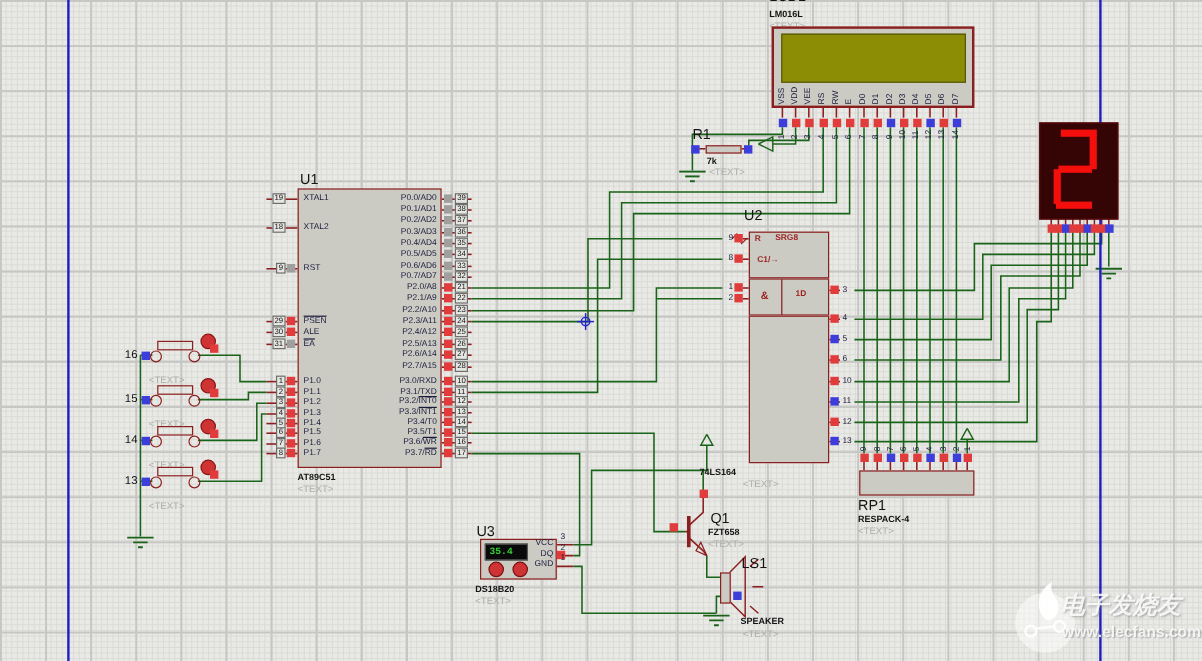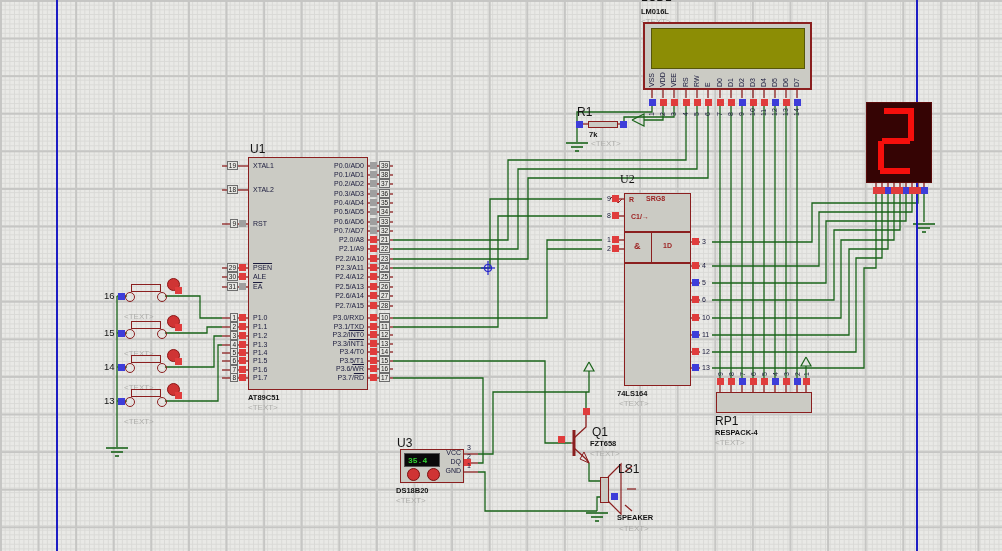--- a/index.html
+++ b/index.html
@@ -212,31 +212,31 @@
   <div class="body" style="left:248px;top:157px;width:120px;height:233px;"></div>
   <div class="val" style="left:248px;top:393px;">AT89C51</div>
   <div class="txt" style="left:248px;top:403px;">&lt;TEXT&gt;</div>
 
   <div class="ref" style="left:641px;top:-9px;">LCD1</div>
   <div class="val" style="left:641px;top:7px;">LM016L</div>
   <div class="txt" style="left:641px;top:17px;">&lt;TEXT&gt;</div>
   <div class="body" style="left:643px;top:22px;width:169px;height:68px;border-width:2px;"></div>
   <div class="a" style="left:651px;top:28px;width:152px;height:39px;background:#8c8d05;border:1px solid #56560a;"></div>
 
-  <div class="ref" style="left:620px;top:173px;font-family:Liberation Serif, serif;">U2</div>
+  <div class="ref" style="left:620px;top:173px;">U2</div>
   <div class="body" style="left:624px;top:193px;width:67px;height:39px;"></div>
   <div class="body" style="left:624px;top:232px;width:28px;height:31px;"></div>
   <div class="body" style="left:651px;top:232px;width:40px;height:31px;"></div>
   <div class="body" style="left:624px;top:263px;width:67px;height:123px;"></div>
   <div class="redlbl" style="left:646px;top:195px;">SRG8</div>
   <div class="redlbl" style="left:629px;top:196px;">R</div>
   <div class="redlbl" style="left:631px;top:213px;">C1/→</div>
   <div class="redlbl" style="left:634px;top:242px;font-size:9px;">&amp;</div>
   <div class="redlbl" style="left:663px;top:242px;">1D</div>
-  <div class="val" style="left:617px;top:389px;">74LS164</div>
+  <div class="val" style="left:583px;top:389px;">74LS164</div>
   <div class="txt" style="left:619px;top:399px;">&lt;TEXT&gt;</div>
 
   <div class="a" style="left:866px;top:102px;width:64px;height:79px;background:#350404;border:1px solid #5a0a0a;"></div>
   <div id="segs"></div>
 
   <div class="body" style="left:716px;top:392px;width:96px;height:21px;"></div>
   <div class="ref" style="left:715px;top:415px;">RP1</div>
   <div class="val" style="left:715px;top:428px;">RESPACK-4</div>
   <div class="txt" style="left:715px;top:438px;">&lt;TEXT&gt;</div>
 
@@ -514,13 +514,24 @@
       <div class=" a" style="left: 104px; top: 396px; font: 9.5px / 10px &quot;Liberation Sans&quot;, sans-serif; color: rgb(20, 20, 20);">13</div>
       <div class="txt a" style="left: 124px; top: 417px;">&lt;TEXT&gt;</div>
       <div class=" a" style="left: 576px; top: 121px; width: 7px; height: 7px; background: rgb(61, 61, 217);"></div>
       <div class=" a" style="left: 620px; top: 121px; width: 7px; height: 7px; background: rgb(61, 61, 217);"></div>
       <div class=" a" style="left: 558px; top: 436px; width: 7px; height: 7px; background: rgb(224, 60, 60);"></div>
       <div class=" a" style="left: 583px; top: 408px; width: 7px; height: 7px; background: rgb(224, 60, 60);"></div>
       <div class=" a" style="left: 600px; top: 477px; width: 7px; height: 24px; background: rgb(203, 203, 196); border: 1px solid rgb(139, 31, 31);"></div>
       <div class=" a" style="left: 611px; top: 493px; width: 7px; height: 7px; background: rgb(61, 61, 217);"></div>
     </div>
 
+  <div id="wm">
+    <svg width="160" height="75">
+      <circle cx="29" cy="43" r="25" fill="rgba(255,255,255,0.5)"></circle>
+      <path d="M29,40 C19,30 24,14 35,9 C31,19 42,22 40,32 C39,39 33,43 29,40 Z" fill="rgba(255,255,255,0.92)"></path>
+      <circle cx="17" cy="50" r="4.5" fill="none" stroke="rgba(255,255,255,0.9)" stroke-width="2"></circle>
+      <circle cx="41" cy="46" r="4.5" fill="none" stroke="rgba(255,255,255,0.9)" stroke-width="2"></circle>
+      <line x1="21" y1="48" x2="37" y2="46" stroke="rgba(255,255,255,0.9)" stroke-width="2"></line>
+    </svg>
+    <div class="brand">电子发烧友</div>
+    <div class="url">www.elecfans.com</div>
+  </div>
 </div>
 
 </body></html>

